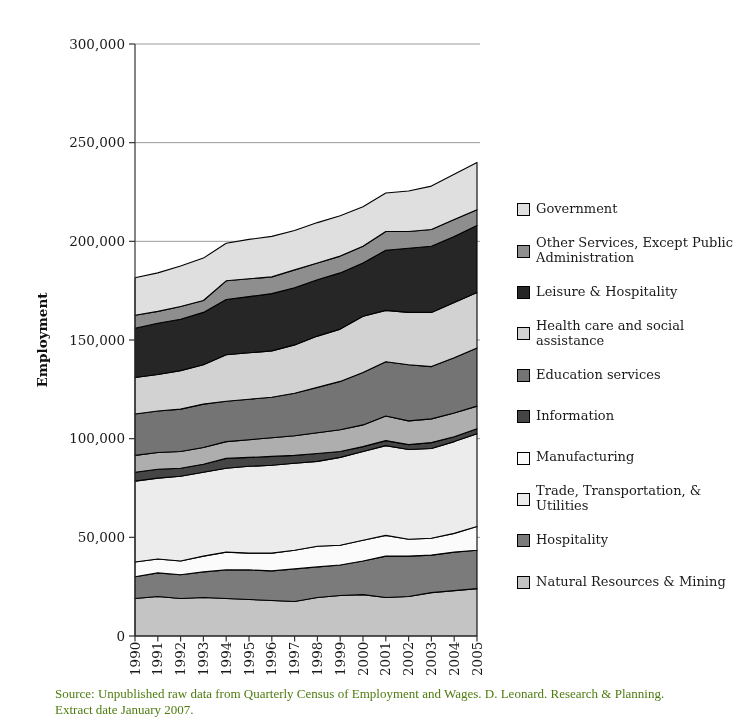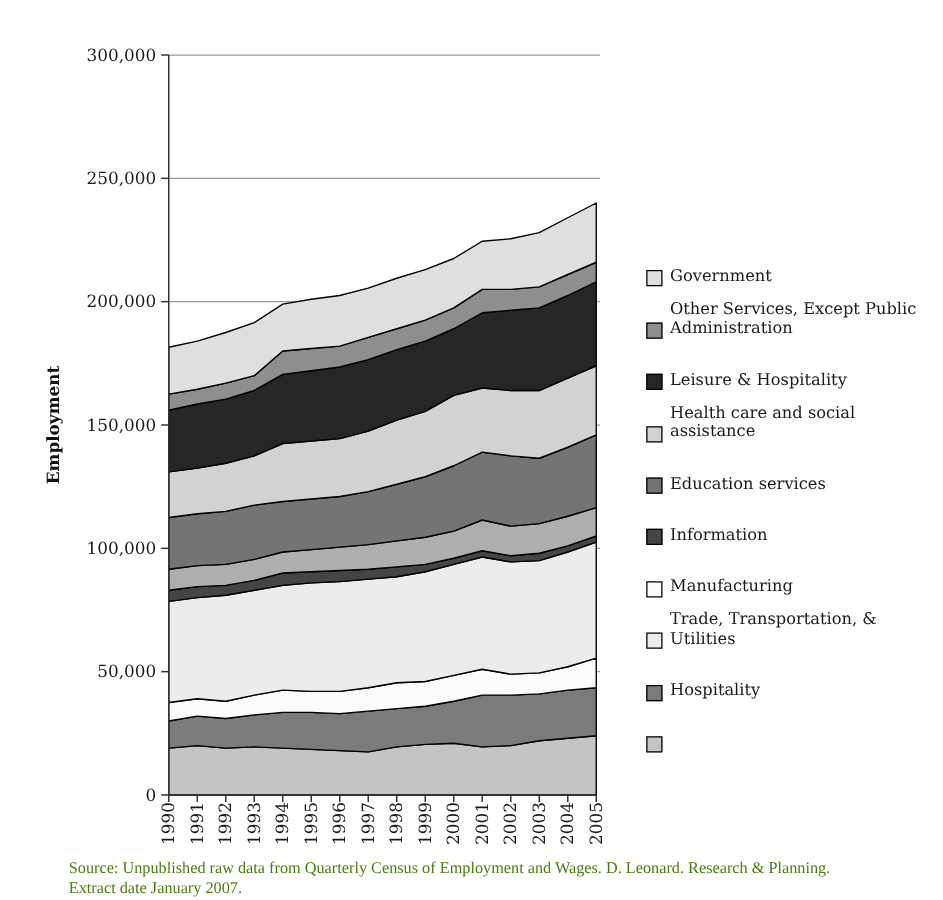--- a/index.html
+++ b/index.html
@@ -11,21 +11,21 @@
     overflow:hidden;
   }
   .chart-svg{position:absolute;left:0;top:0;}
   .legend{
     position:absolute;
     left:517px;top:188px;
     width:233px;
   }
   .legend-item{
     display:flex;
-    align-items:flex-end;
+    align-items:center;
     height:41.4px;
     gap:6px;
   }
   .legend-swatch{
     flex:0 0 auto;
     width:11px;height:11px;
     border:1px solid #000;
     margin-top:2px;
   }
   .legend-label{
@@ -149,20 +149,21 @@
       <div class="legend-item">
         <span class="legend-swatch" style="background: rgb(236, 236, 236);"></span>
         <span class="legend-label">Trade, Transportation, &amp; Utilities</span>
       </div>
       <div class="legend-item">
         <span class="legend-swatch" style="background: rgb(123, 123, 123);"></span>
         <span class="legend-label">Hospitality</span>
       </div>
       <div class="legend-item">
         <span class="legend-swatch" style="background: rgb(196, 196, 196);"></span>
+        <span class="legend-label">Natural Resources &amp; Mining</span>
       </div>
     </div>
 
   <div class="source-note">
     <div>Source: Unpublished raw data from Quarterly Census of Employment and Wages. D. Leonard. Research &amp; Planning.</div>
     <div>Extract date January 2007.</div>
   </div>
 
 </div>
 

